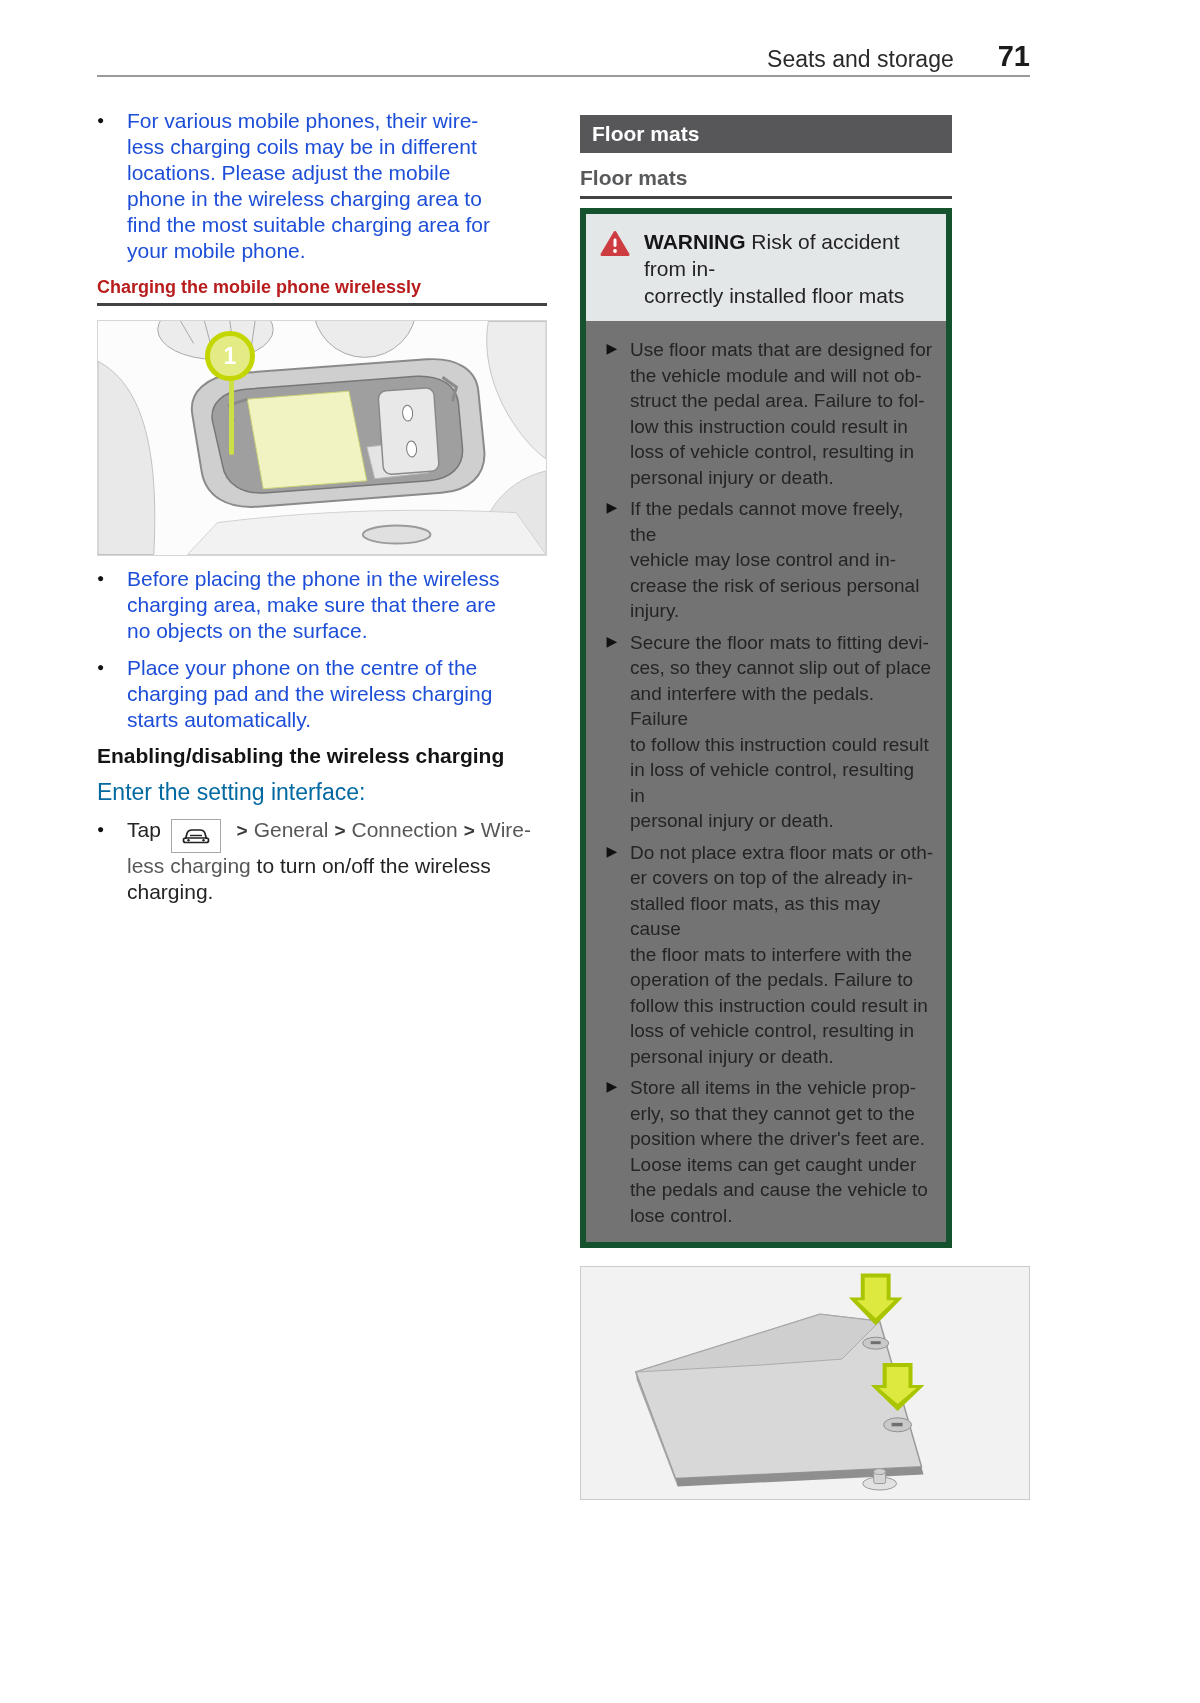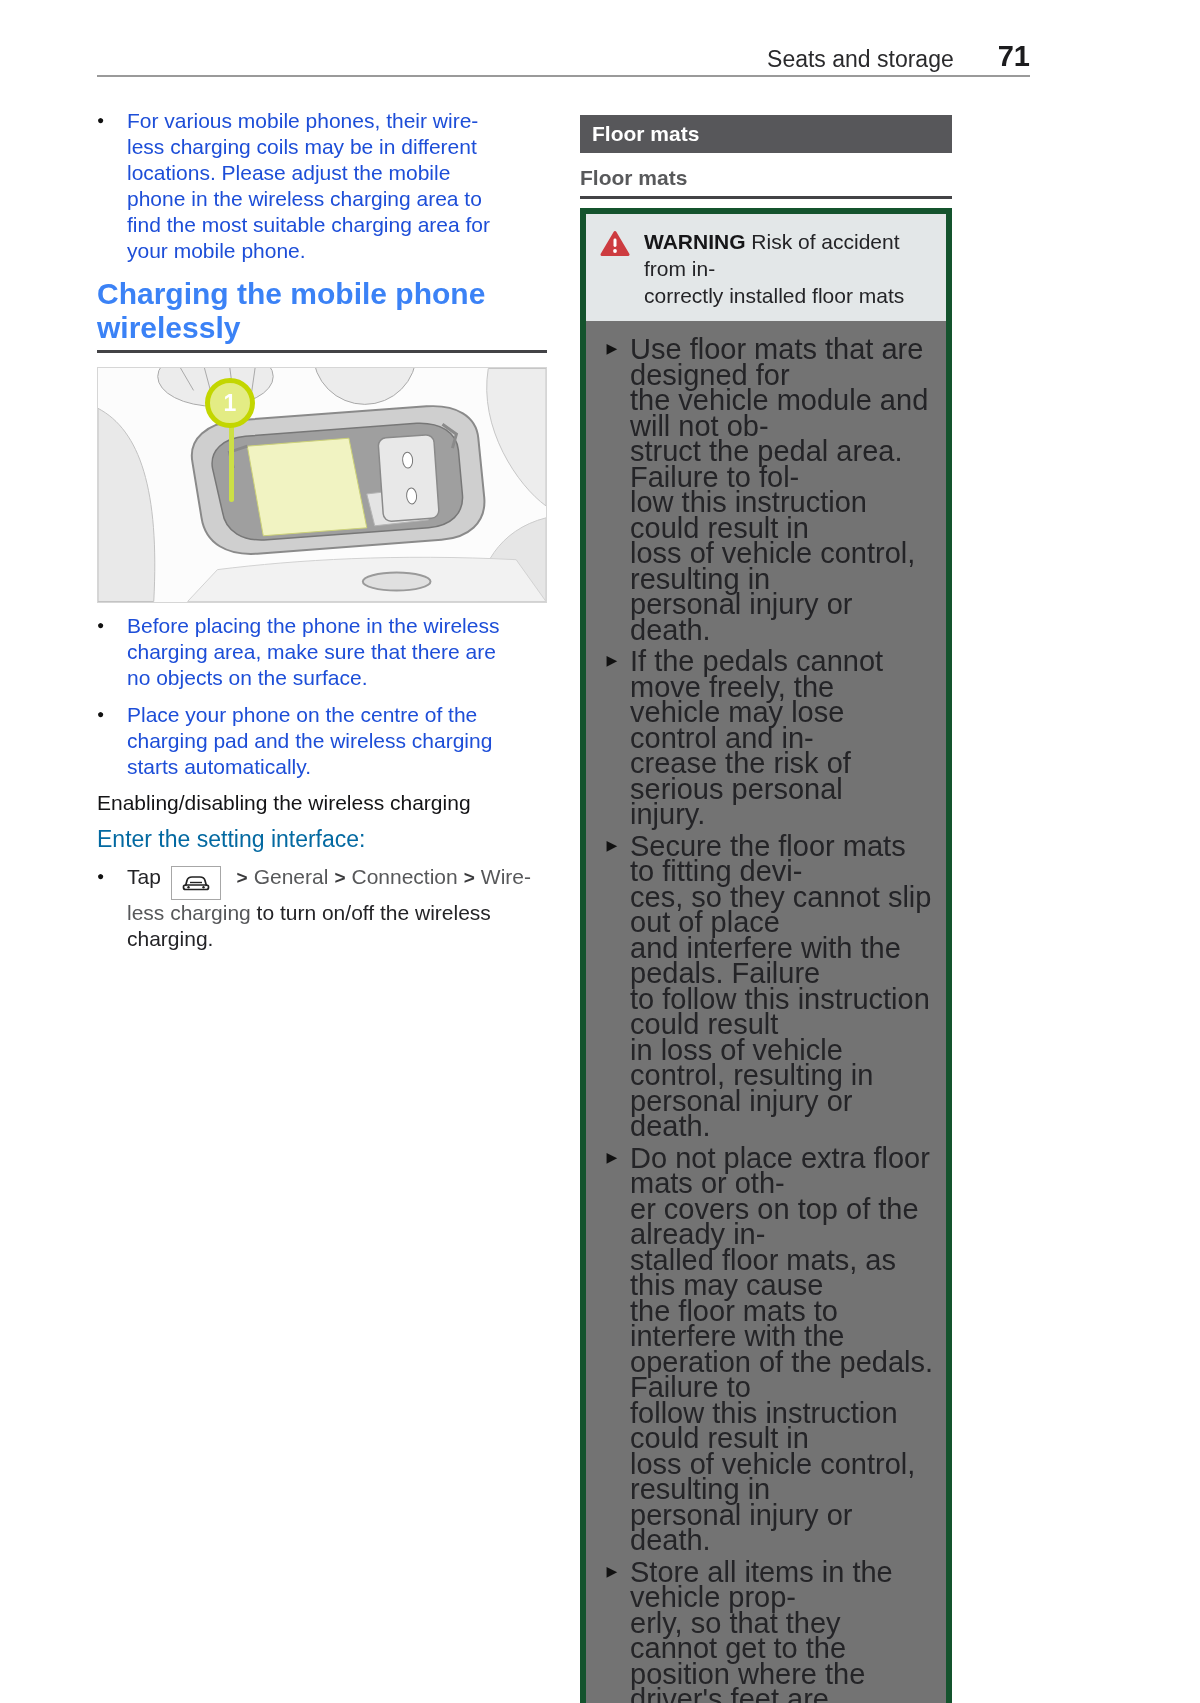--- a/index.html
+++ b/index.html
@@ -18,37 +18,37 @@
   .colR{position:absolute;left:580px;top:115px;width:372px;}
 
   .ml{white-space:pre-line;}
   .body-t{font-size:21px;line-height:26px;color:#1d4ed8;}
 
   
   .b{display:flex;align-items:flex-start;}
   .b .mk{flex:none;width:30px;font-size:12px;padding-top:5px;color:#111;}
   .b .bt{flex:1;}
 
-  .sec-head{font-size:30px;font-weight:bold;color:#3b82f6;margin-top:13px;}
+  .sec-head{font-size:18px;font-weight:bold;color:#b91c1c;margin-top:13px;}
   .sec-rule{height:3px;background:#434346;margin-top:5px;}
 
   .fig1{position:relative;margin-top:14px;width:448px;height:234px;border:1px solid #d6d6d6;background:#fcfcfc;}
   .callout-stem{position:absolute;left:131px;top:56px;width:5px;height:78px;background:#ccdf46;border-radius:3px;}
   .callout-circle{
     position:absolute;left:107px;top:10px;width:40px;height:40px;border-radius:50%;
     background:#e3ec84;border:5px solid #c3d600;color:#ffffff;font-weight:bold;font-size:23px;
     display:flex;align-items:center;justify-content:center;
   }
   .pad-par{font-size:21px;line-height:31px;margin-top:10px;color:#242427;}
   .badge{
     display:inline-block;width:25px;height:25px;border-radius:50%;background:#d9e24a;
     color:#3c3d10;font-size:15px;font-weight:bold;line-height:25px;text-align:center;
     vertical-align:-4px;margin-left:8px;
   }
-  .bold-head{font-size:21px;font-weight:normal;color:#141416;margin-top:10px;line-height:25px;}
+  .bold-head{font-size:21px;font-weight:bold;color:#141416;margin-top:10px;line-height:25px;}
   .plain{font-size:23px;line-height:26px;margin-top:11px;color:#0369a1;}
 
   
   .tapline{margin-top:12px;}
   .tap-row{font-size:21px;line-height:26px;color:#242427;}
   .icon-box{
     display:inline-flex;align-items:center;justify-content:center;
     width:48px;height:32px;border:1px solid #a7a7a7;background:#fff;
     vertical-align:-9px;margin:0 4px;
   }
@@ -62,21 +62,21 @@
   .sub-rule{height:3px;background:#434346;margin-top:6px;}
 
   .warn-box{margin-top:9px;border:6px solid #14532d;background:#737373;}
   .warn-head{background:#e3e7e8;padding:14px 12px 12px 14px;display:flex;align-items:flex-start;}
   .warn-tri{flex:none;width:30px;margin-right:14px;padding-top:2px;}
   .warn-text{font-size:21px;line-height:27px;color:#242427;}
   .warn-label{font-weight:bold;color:#161618;}
   .warn-bullets{padding:16px 12px 14px 8px;}
   .wb{display:flex;align-items:flex-start;margin-bottom:6px;}
   .wb .mk{flex:none;width:36px;font-size:14px;padding-top:3px;color:#111;text-align:center;}
-  .wb .bt{flex:1;font-size:29px;line-height:25.5px;color:#242427;}
+  .wb .bt{flex:1;font-size:19px;line-height:25.5px;color:#242427;}
 
   .fig2{position:relative;margin-top:18px;width:448px;height:232px;border:1px solid #cbcbcb;background:#f2f2f2;}
   .install-par{font-size:21px;line-height:27px;margin-top:14px;color:#242427;}
 </style>
 </head>
 <body>
 
 <div class="page">
 
   <div class="hdr">

